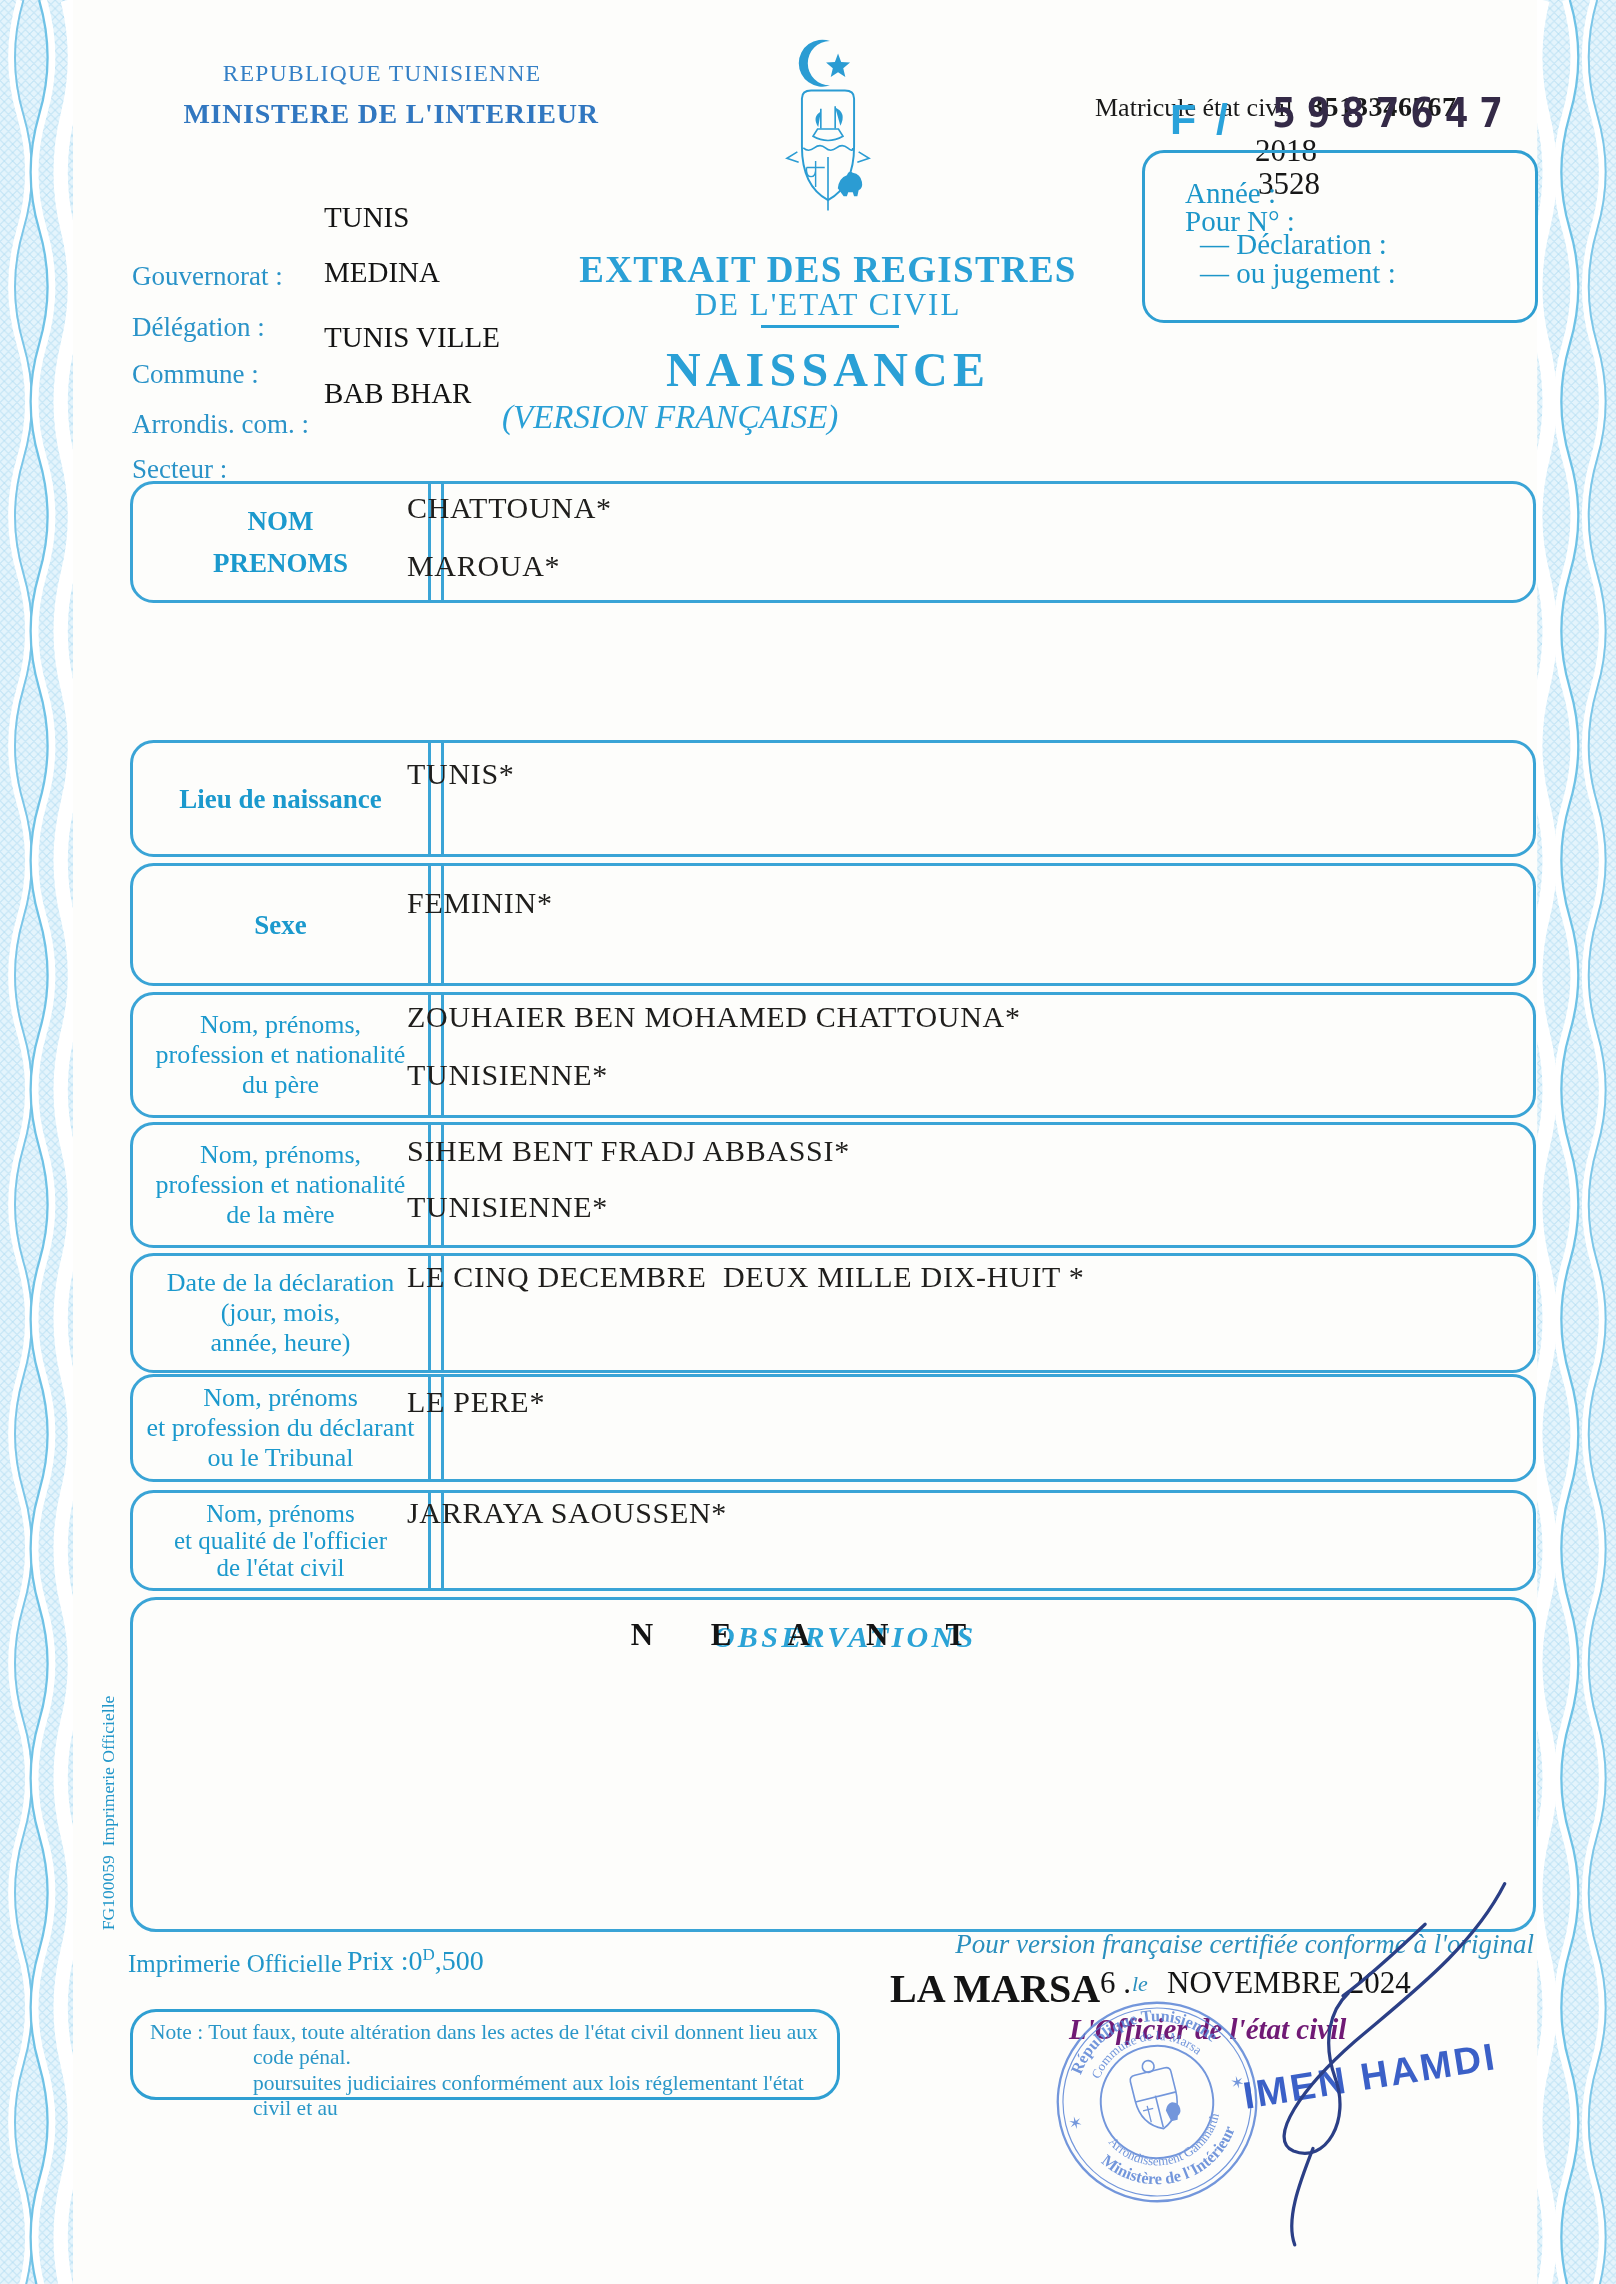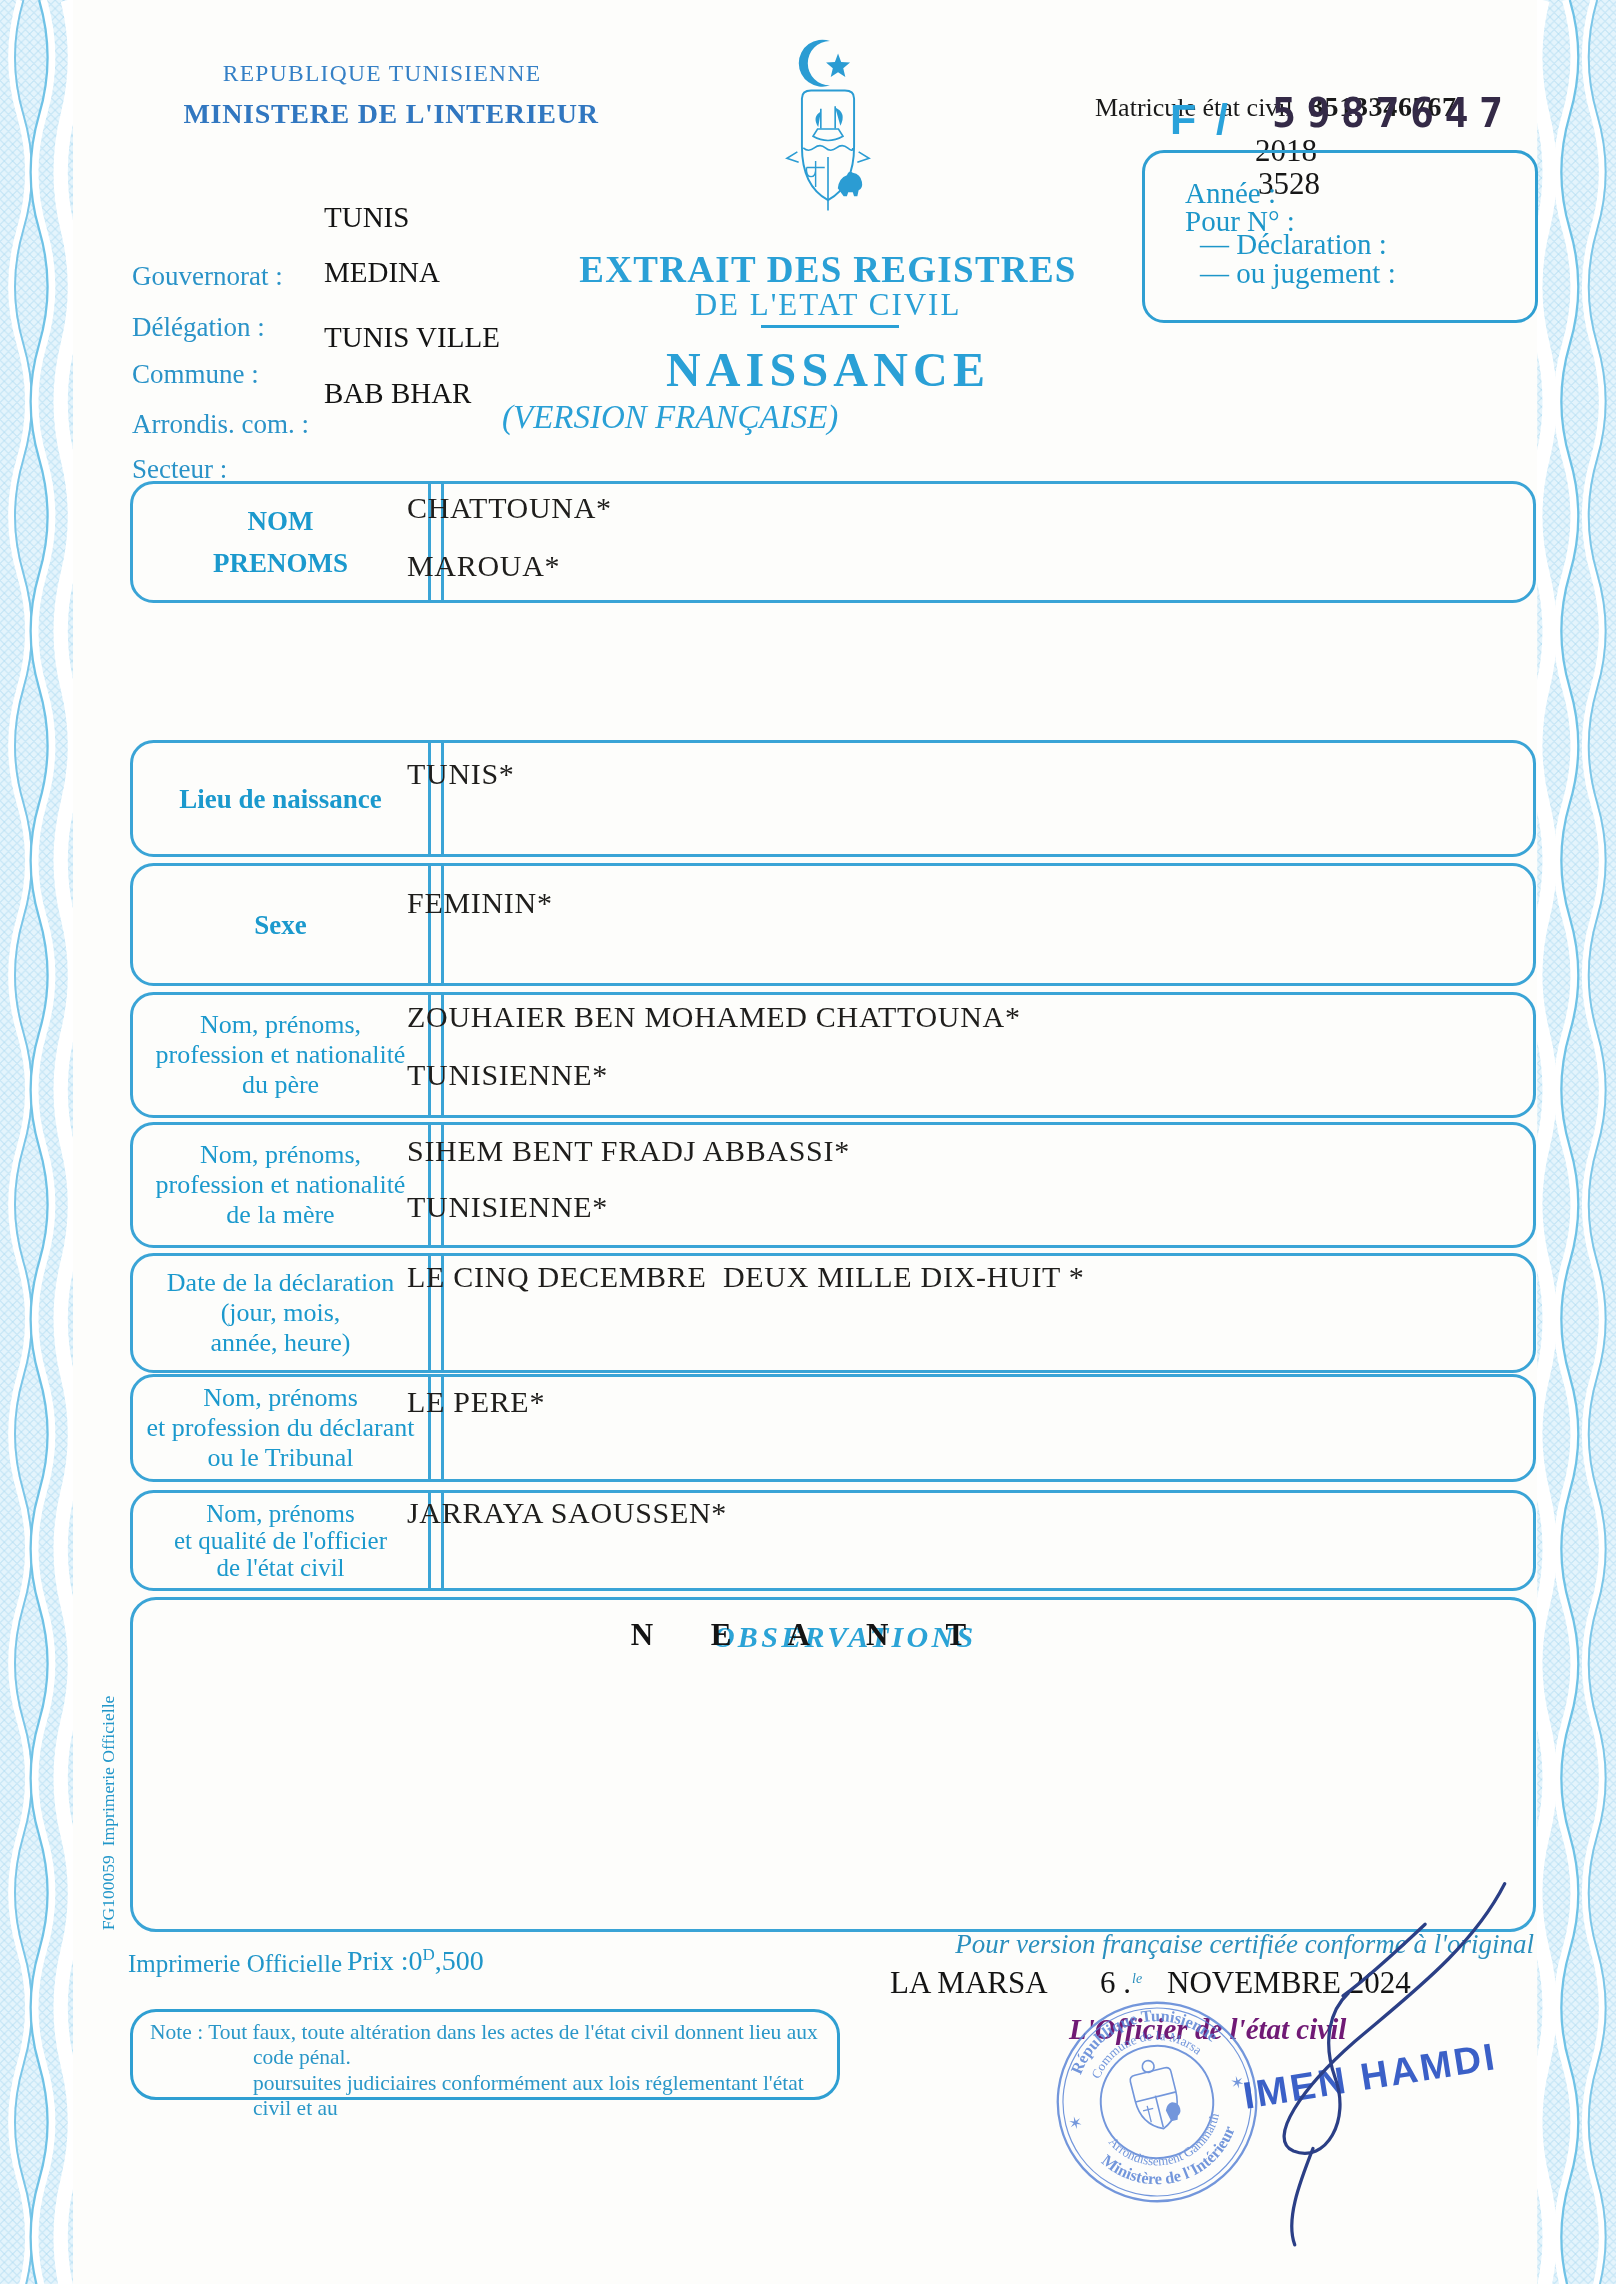--- a/index.html
+++ b/index.html
@@ -56,23 +56,23 @@
   .obs-title{position:absolute;left:0;right:0;top:19.6px;text-align:center;font-style:italic;font-weight:bold;
              color:#2ba3d6;font-size:30px;letter-spacing:3.3px;transform:translateX(11.7px);}
   .obs-neant{position:absolute;left:0;right:0;top:17px;text-align:center;color:#141414;font-weight:bold;
              font-size:31px;letter-spacing:25px;transform:translateX(-22px);}
 
   
   .impr{left:128px;top:1950px;font-size:25px;color:#2196c9;}
   .prix{left:347px;top:1945px;font-size:28px;color:#2196c9;}
   .prix sup{font-size:17px;}
   .certify{right:83px;top:1929px;font-size:27px;font-style:italic;color:#2a8fbe;}
-  .place{left:890px;top:1965px;font-size:31px;color:#141414;}
+  .place{left:890px;top:1965px;font-size:40px;color:#141414;font-weight:bold;}
   .dday{left:1100px;top:1965px;font-size:31px;color:#141414;}
-  .dle{left:1132px;top:1971px;font-size:14px;font-style:italic;color:#2a8fbe;}
+  .dle{left:1132px;top:1971px;font-size:22px;font-style:italic;color:#2a8fbe;}
   .dmonth{left:1167px;top:1965px;font-size:31px;color:#141414;}
   .officer{left:1069px;top:2013px;font-size:29px;font-weight:bold;font-style:italic;color:#701a75;}
   .notebox{left:130px;top:2009px;width:710px;height:91px;border:3.3px solid #2f9fd2;border-radius:26px;
            color:#2a97c8;font-size:21.5px;line-height:25.4px;padding:7.8px 17px;box-sizing:border-box;}
   .note-ind{padding-left:103px;}
   .namestamp{left:1242px;top:2055px;font-family:"Liberation Sans",sans-serif;font-weight:bold;
              font-size:38px;letter-spacing:2.6px;color:#2d55c4;transform:rotate(-9deg);opacity:.93;}
   .sidecode{left:108px;top:1813px;transform:translate(-50%,-50%) rotate(-90deg);
             font-size:17.6px;color:#2196c9;white-space:pre;}
   .overlay{left:0;top:0;pointer-events:none;}

